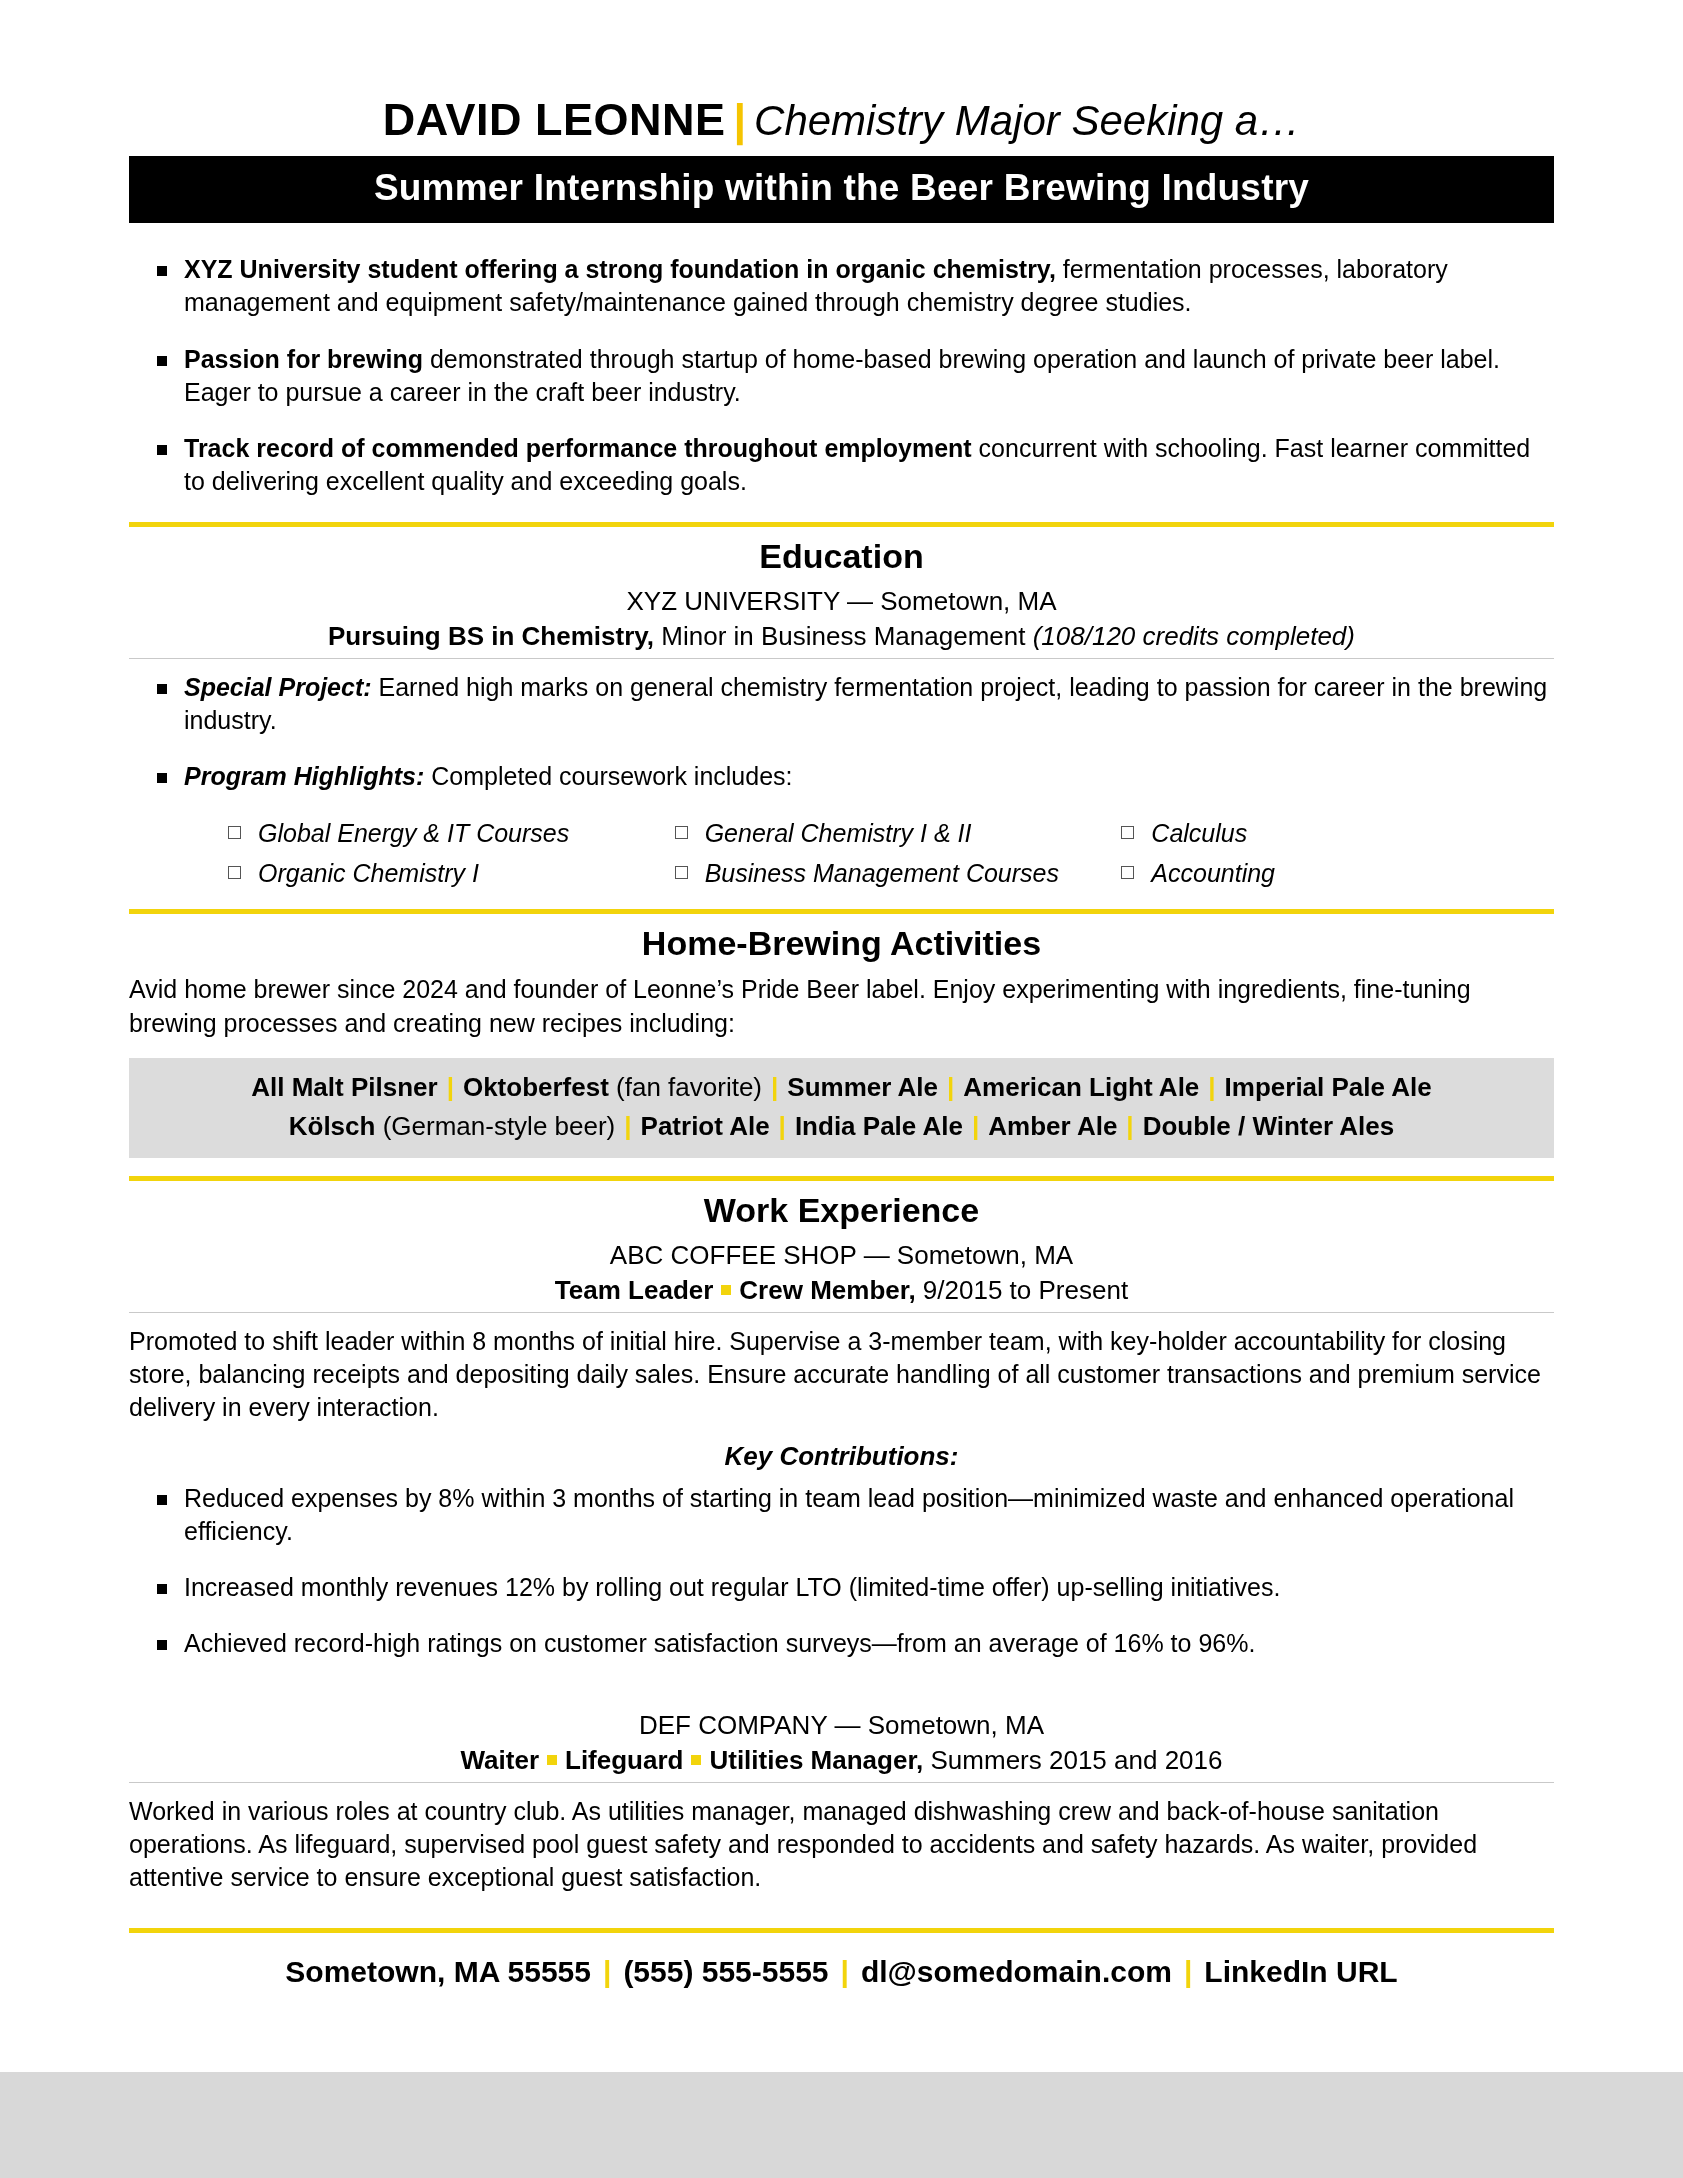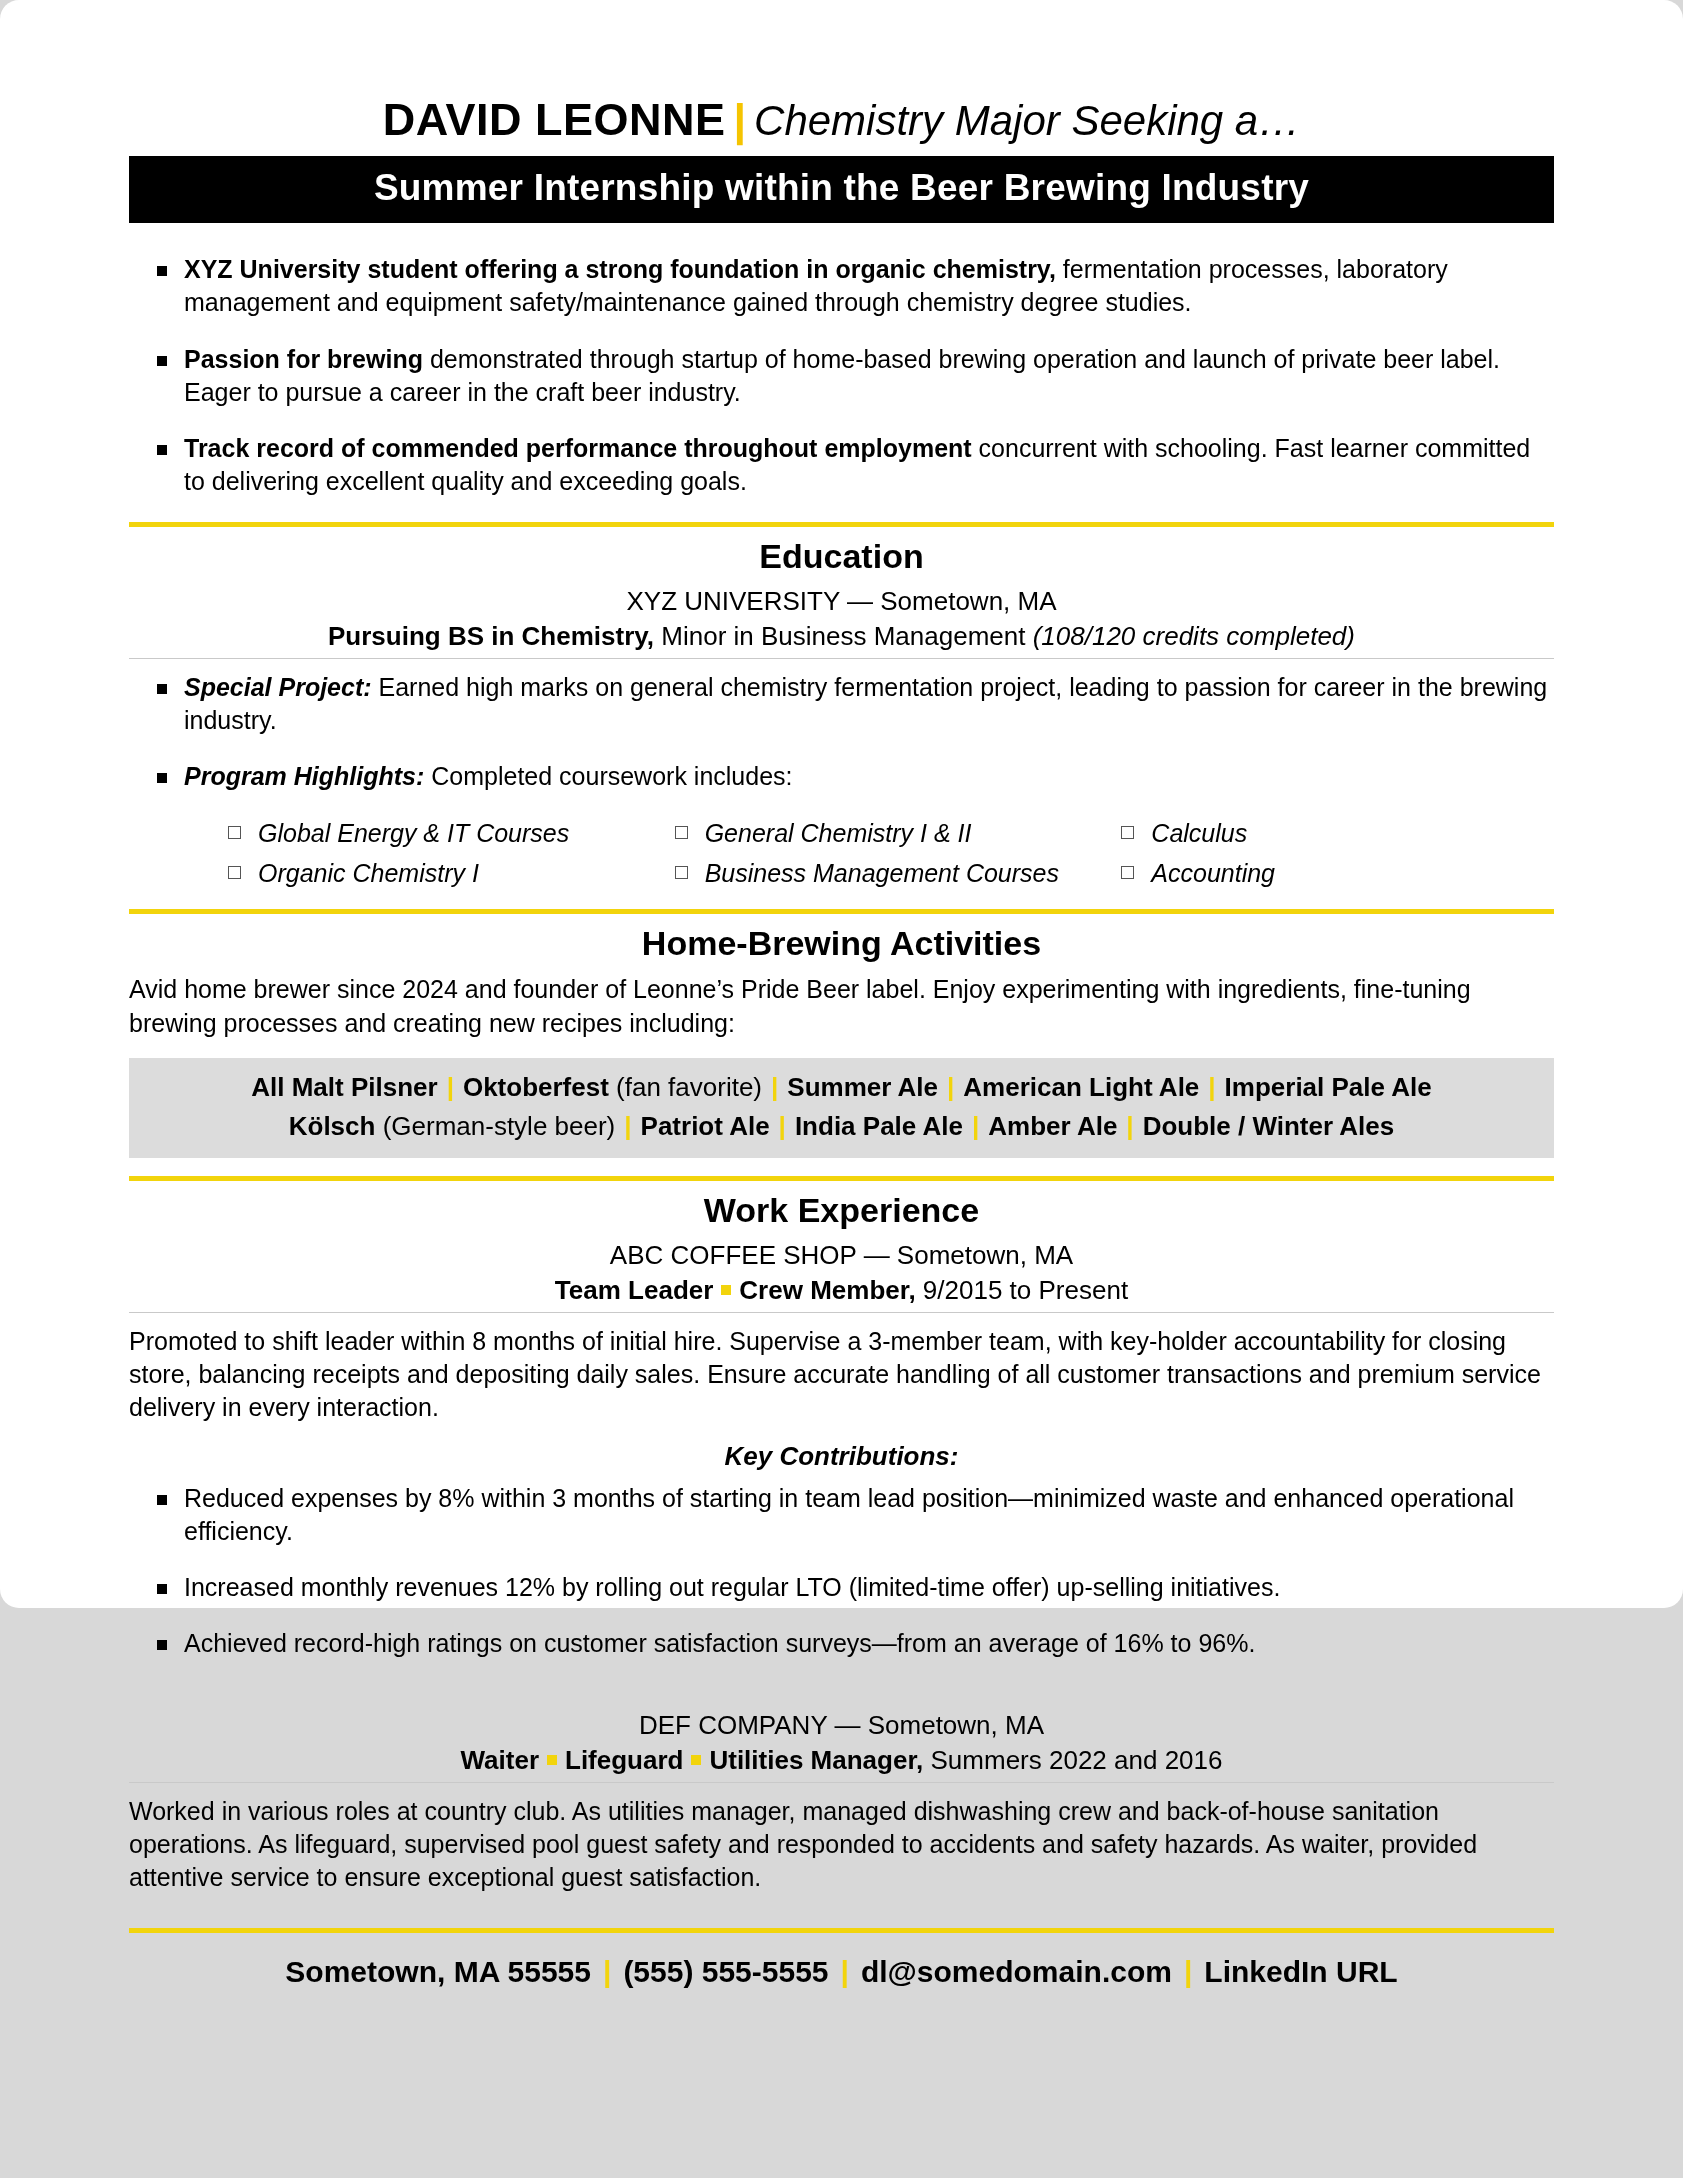--- a/index.html
+++ b/index.html
@@ -10,25 +10,24 @@
   body {
     width: 1683px;
     height: 2178px;
     font-family: "Liberation Sans", sans-serif;
     -webkit-font-smoothing: antialiased;
   }
   .page {
     position: absolute;
     left: 0; top: 0;
     width: 1683px;
-    height: 1608px;
+    height: 2072px;
     background: #ffffff;
     box-sizing: border-box;
     padding: 94px 129px 0 129px;
-    border-radius: 19px;
   }
   .name-line {
     text-align: center;
     white-space: nowrap;
     margin-bottom: 10px;
   }
   .name {
     font-size: 45px;
     font-weight: bold;
     letter-spacing: 0.5px;
@@ -252,21 +251,21 @@
 
   <ul class="bullets">
     <li>Reduced expenses by 8% within 3 months of starting in team lead position—minimized waste and enhanced operational efficiency.</li>
     <li>Increased monthly revenues 12% by rolling out regular LTO (limited-time offer) up-selling initiatives.</li>
     <li>Achieved record-high ratings on customer satisfaction surveys—from an average of 16% to 96%.</li>
   </ul>
 
   <div class="spacer-exp"></div>
 
   <div class="org-line">DEF COMPANY — Sometown, MA</div>
-  <div class="role-line"><b>Waiter</b><span class="sq"></span><b>Lifeguard</b><span class="sq"></span><b>Utilities Manager,</b><span> Summers 2022 and 2016</span></div>
+  <div class="role-line"><b>Waiter</b><span class="sq"></span><b>Lifeguard</b><span class="sq"></span><b>Utilities Manager,</b><span> Summers 2015 and 2016</span></div>
   <div class="hr-thin"></div>
   <p class="body">Worked in various roles at country club. As utilities manager, managed dishwashing crew and back-of-house sanitation operations. As lifeguard, supervised pool guest safety and responded to accidents and safety hazards. As waiter, provided attentive service to ensure exceptional guest satisfaction.</p>
 
   <div class="hr-yellow" style="margin-top:34px;"></div>
 
   <div class="footer">
     <span>Sometown, MA 55555</span><span class="pipe">|</span><span>(555) 555-5555</span><span class="pipe">|</span><span>dl@somedomain.com</span><span class="pipe">|</span><span>LinkedIn URL</span>
   </div>
 
 </div>

